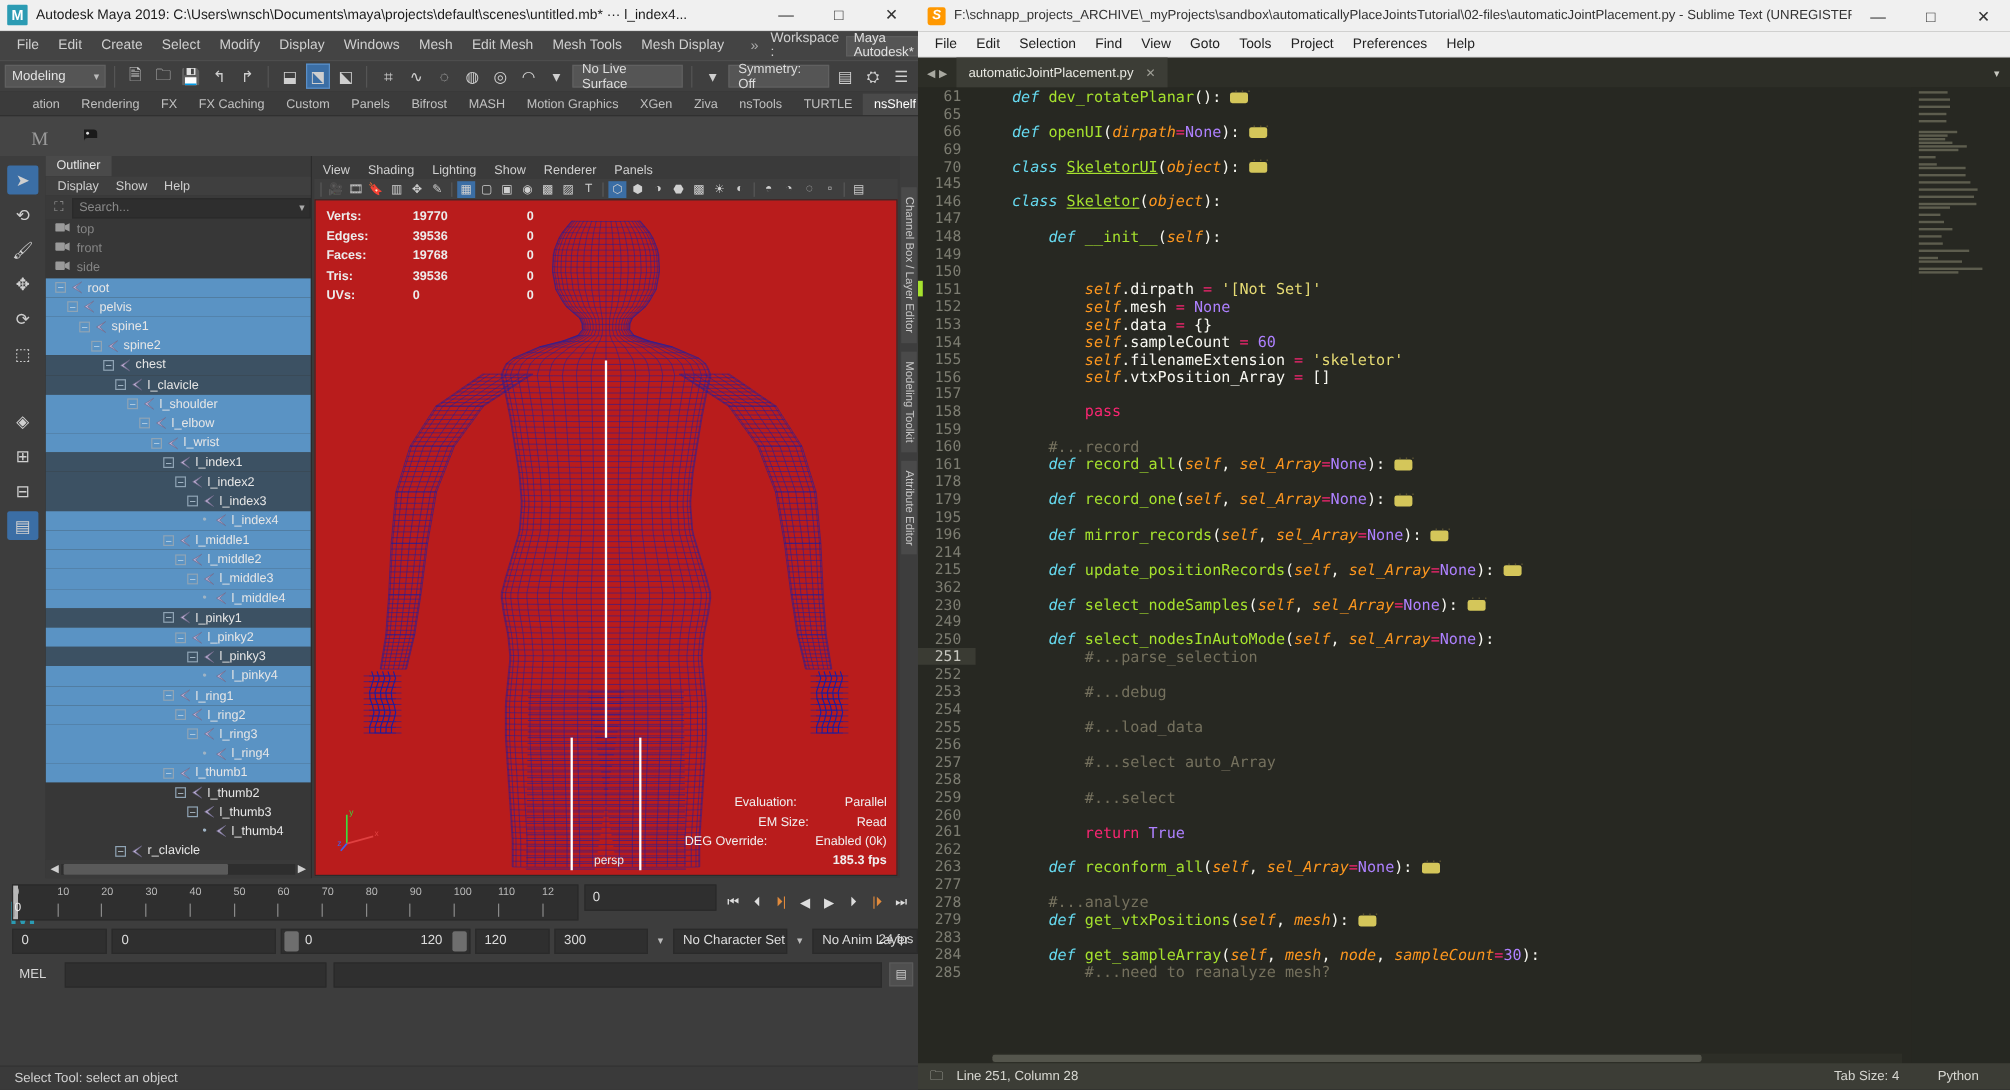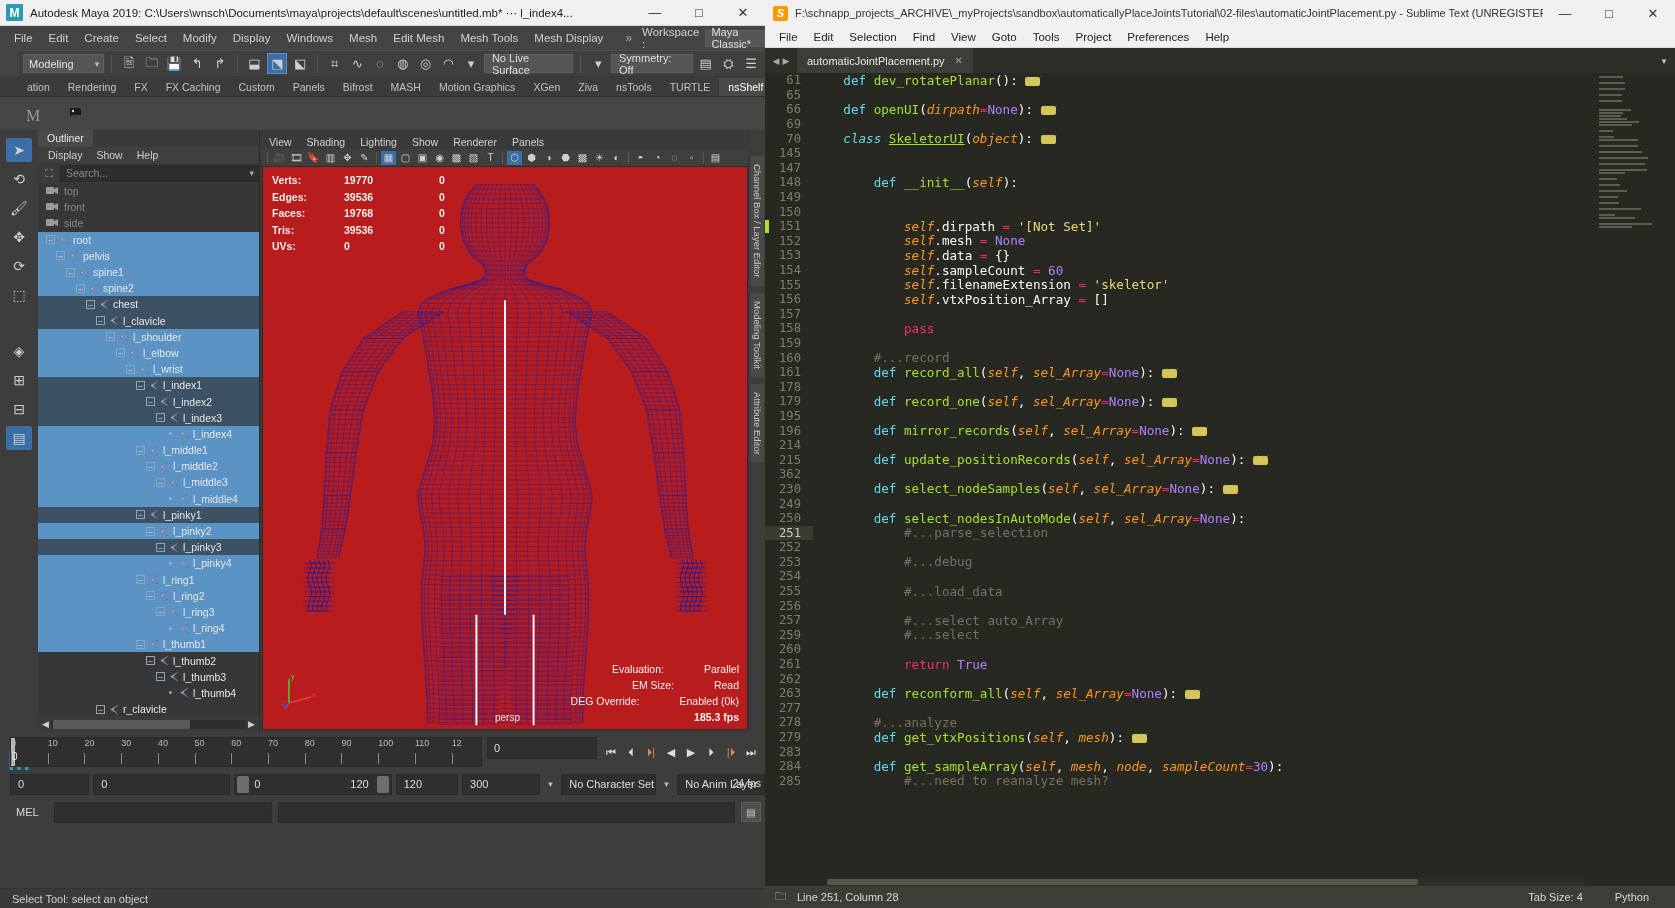--- a/index.html
+++ b/index.html
@@ -39,21 +39,21 @@
   .maya-menubar .mi { padding: 3px 8px; white-space: nowrap; }
   .ws-chev { margin-left: 14px; color: #aaa; font-size: 12px; padding-right:4px;}
   .ws-label { padding: 0 6px; color: #cfcfcf; }
   .ws-field {
     background: #555; border: 1px solid #5e5e5e; height: 17px; width: 118px;
     display: flex; align-items: center; padding-left: 5px; font-size: 11px; color: #e0e0e0;
   }
 
   .maya-toolbar {
     height: 27px; background: #3f3f3f; display: flex; align-items: center;
-    gap: 3px; padding: 0 4px; border-top: 1px solid #4d4d4d; border-bottom: 1px solid #383838; margin-left: 19px;
+    gap: 3px; padding: 0 4px; border-top: 1px solid #4d4d4d; border-bottom: 1px solid #383838;
   }
   .menuset {
     background: #555; border: 1px solid #606060; height: 19px; width: 86px;
     display: flex; align-items: center; padding-left: 5px; font-size: 11px; color: #e2e2e2;
     position: relative;
   }
   .menuset::after { content: "▾"; position: absolute; right: 4px; font-size: 9px; color:#bbb;}
   .tb-ico {
     width: 21px; height: 21px; display: flex; align-items: center; justify-content: center;
     font-size: 13px; color: #cfcfcf;
@@ -206,21 +206,21 @@
   .minimap { position: absolute; right: 0; top: 73px; width: 82px; bottom: 22px; background: #272822;
              opacity: .55; overflow: hidden; padding-top: 2px;}
   .mm-line { height: 2px; margin: 1px 0 1px 6px; background: #7a7a6a; }
   .code-lines { position: absolute; left: 0; top: 0; right: 0; bottom: 0;
                 font-family: "DejaVu Sans Mono", monospace; font-size: 12.6px; }
   .cl { height: 14.6px; display: flex; align-items: center; white-space: pre; justify-content: space-between; }
   .cl .ln { width: 48px; text-align: right; padding-right: 12px; color: #7d7d72; font-size: 12.2px; flex: none;
             font-family: "DejaVu Sans Mono", monospace;}
   .cl.cur .ln { background: #3a3b33; color: #c8c8c0; }
   .cl .txt { flex: 1; }
-  .k-def { color: #66d9ef; }
+  .k-def { color: #66d9ef; font-style: italic; }
   .k-fn  { color: #a6e22e; }
   .k-cls { color: #66d9ef; font-style: italic; }
   .k-clsname { color: #a6e22e; text-decoration: underline; }
   .k-param { color: #fd971f; font-style: italic; }
   .k-self { color: #fd971f; font-style: italic; }
   .k-kw { color: #f92672; }
   .k-num { color: #ae81ff; }
   .k-str { color: #e6db74; }
   .k-cmt { color: #75715e; }
   .k-pun { color: #f8f8f2; }
@@ -262,21 +262,21 @@
       <div class="mi">Select</div>
       <div class="mi">Modify</div>
       <div class="mi">Display</div>
       <div class="mi">Windows</div>
       <div class="mi">Mesh</div>
       <div class="mi">Edit Mesh</div>
       <div class="mi">Mesh Tools</div>
       <div class="mi">Mesh Display</div>
       <div class="ws-chev">»</div>
       <div class="ws-label">Workspace :</div>
-      <div class="ws-field">Maya Classic*</div>
+      <div class="ws-field">Maya Autodesk*</div>
     </div>
 
     <div class="maya-toolbar">
       <div class="menuset">Modeling</div>
       <div class="tb-sep"></div>
       <div class="tb-ico">🗎</div>
       <div class="tb-ico">🗀</div>
       <div class="tb-ico">💾</div>
       <div class="tb-ico">↰</div>
       <div class="tb-ico">↱</div>
@@ -1517,20 +1517,21 @@
     </div>
 
     <div class="code-area">
       <div class="code-lines" id="code-lines">
           <div class="cl"><span class="ln">61</span><span class="txt"><span class="k-pun">    </span><span class="k-def">def </span><span class="k-fn">dev_rotatePlanar</span><span class="k-pun">():</span><span class="k-pun"> </span><span class="fold"></span></span></div>
           <div class="cl"><span class="ln">65</span><span class="txt"></span></div>
           <div class="cl"><span class="ln">66</span><span class="txt"><span class="k-pun">    </span><span class="k-def">def </span><span class="k-fn">openUI</span><span class="k-pun">(</span><span class="k-param">dirpath</span><span class="k-kw">=</span><span class="k-num">None</span><span class="k-pun">): </span><span class="fold"></span></span></div>
           <div class="cl"><span class="ln">69</span><span class="txt"></span></div>
           <div class="cl"><span class="ln">70</span><span class="txt"><span class="k-pun">    </span><span class="k-cls">class </span><span class="k-clsname">SkeletorUI</span><span class="k-pun">(</span><span class="k-param">object</span><span class="k-pun">): </span><span class="fold"></span></span></div>
           <div class="cl"><span class="ln">145</span><span class="txt"></span></div>
+          <div class="cl"><span class="ln">146</span><span class="txt"><span class="k-pun">    </span><span class="k-cls">class </span><span class="k-clsname">Skeletor</span><span class="k-pun">(</span><span class="k-param">object</span><span class="k-pun">):</span></span></div>
           <div class="cl"><span class="ln">147</span><span class="txt"></span></div>
           <div class="cl"><span class="ln">148</span><span class="txt"><span class="k-pun">        </span><span class="k-def">def </span><span class="k-fn">__init__</span><span class="k-pun">(</span><span class="k-self">self</span><span class="k-pun">):</span></span></div>
           <div class="cl"><span class="ln">149</span><span class="txt"></span></div>
           <div class="cl"><span class="ln">150</span><span class="txt"></span></div>
           <div class="cl"><span class="mark-green"></span><span class="ln">151</span><span class="txt"><span class="k-pun">            </span><span class="k-self">self</span><span class="k-id">.dirpath </span><span class="k-kw">= </span><span class="k-str">'[Not Set]'</span></span></div>
           <div class="cl"><span class="ln">152</span><span class="txt"><span class="k-pun">            </span><span class="k-self">self</span><span class="k-id">.mesh </span><span class="k-kw">= </span><span class="k-num">None</span></span></div>
           <div class="cl"><span class="ln">153</span><span class="txt"><span class="k-pun">            </span><span class="k-self">self</span><span class="k-id">.data </span><span class="k-kw">= </span><span class="k-pun">{}</span></span></div>
           <div class="cl"><span class="ln">154</span><span class="txt"><span class="k-pun">            </span><span class="k-self">self</span><span class="k-id">.sampleCount </span><span class="k-kw">= </span><span class="k-num">60</span></span></div>
           <div class="cl"><span class="ln">155</span><span class="txt"><span class="k-pun">            </span><span class="k-self">self</span><span class="k-id">.filenameExtension </span><span class="k-kw">= </span><span class="k-str">'skeletor'</span></span></div>
           <div class="cl"><span class="ln">156</span><span class="txt"><span class="k-pun">            </span><span class="k-self">self</span><span class="k-id">.vtxPosition_Array </span><span class="k-kw">= </span><span class="k-pun">[]</span></span></div>
@@ -1549,20 +1550,21 @@
           <div class="cl"><span class="ln">230</span><span class="txt"><span class="k-pun">        </span><span class="k-def">def </span><span class="k-fn">select_nodeSamples</span><span class="k-pun">(</span><span class="k-self">self</span><span class="k-pun">, </span><span class="k-param">sel_Array</span><span class="k-kw">=</span><span class="k-num">None</span><span class="k-pun">): </span><span class="fold"></span></span></div>
           <div class="cl"><span class="ln">249</span><span class="txt"></span></div>
           <div class="cl"><span class="ln">250</span><span class="txt"><span class="k-pun">        </span><span class="k-def">def </span><span class="k-fn">select_nodesInAutoMode</span><span class="k-pun">(</span><span class="k-self">self</span><span class="k-pun">, </span><span class="k-param">sel_Array</span><span class="k-kw">=</span><span class="k-num">None</span><span class="k-pun">):</span></span></div>
           <div class="cl cur"><span class="ln">251</span><span class="txt"><span class="k-pun">            </span><span class="k-cmt">#...parse_selection</span></span></div>
           <div class="cl"><span class="ln">252</span><span class="txt"></span></div>
           <div class="cl"><span class="ln">253</span><span class="txt"><span class="k-pun">            </span><span class="k-cmt">#...debug</span></span></div>
           <div class="cl"><span class="ln">254</span><span class="txt"></span></div>
           <div class="cl"><span class="ln">255</span><span class="txt"><span class="k-pun">            </span><span class="k-cmt">#...load_data</span></span></div>
           <div class="cl"><span class="ln">256</span><span class="txt"></span></div>
           <div class="cl"><span class="ln">257</span><span class="txt"><span class="k-pun">            </span><span class="k-cmt">#...select auto_Array</span></span></div>
+          <div class="cl"><span class="ln">258</span><span class="txt"></span></div>
           <div class="cl"><span class="ln">259</span><span class="txt"><span class="k-pun">            </span><span class="k-cmt">#...select</span></span></div>
           <div class="cl"><span class="ln">260</span><span class="txt"></span></div>
           <div class="cl"><span class="ln">261</span><span class="txt"><span class="k-pun">            </span><span class="k-kw">return </span><span class="k-num">True</span></span></div>
           <div class="cl"><span class="ln">262</span><span class="txt"></span></div>
           <div class="cl"><span class="ln">263</span><span class="txt"><span class="k-pun">        </span><span class="k-def">def </span><span class="k-fn">reconform_all</span><span class="k-pun">(</span><span class="k-self">self</span><span class="k-pun">, </span><span class="k-param">sel_Array</span><span class="k-kw">=</span><span class="k-num">None</span><span class="k-pun">): </span><span class="fold"></span></span></div>
           <div class="cl"><span class="ln">277</span><span class="txt"></span></div>
           <div class="cl"><span class="ln">278</span><span class="txt"><span class="k-pun">        </span><span class="k-cmt">#...analyze</span></span></div>
           <div class="cl"><span class="ln">279</span><span class="txt"><span class="k-pun">        </span><span class="k-def">def </span><span class="k-fn">get_vtxPositions</span><span class="k-pun">(</span><span class="k-self">self</span><span class="k-pun">, </span><span class="k-param">mesh</span><span class="k-pun">): </span><span class="fold"></span></span></div>
           <div class="cl"><span class="ln">283</span><span class="txt"></span></div>
           <div class="cl"><span class="ln">284</span><span class="txt"><span class="k-pun">        </span><span class="k-def">def </span><span class="k-fn">get_sampleArray</span><span class="k-pun">(</span><span class="k-self">self</span><span class="k-pun">, </span><span class="k-param">mesh</span><span class="k-pun">, </span><span class="k-param">node</span><span class="k-pun">, </span><span class="k-param">sampleCount</span><span class="k-kw">=</span><span class="k-num">30</span><span class="k-pun">):</span></span></div>

